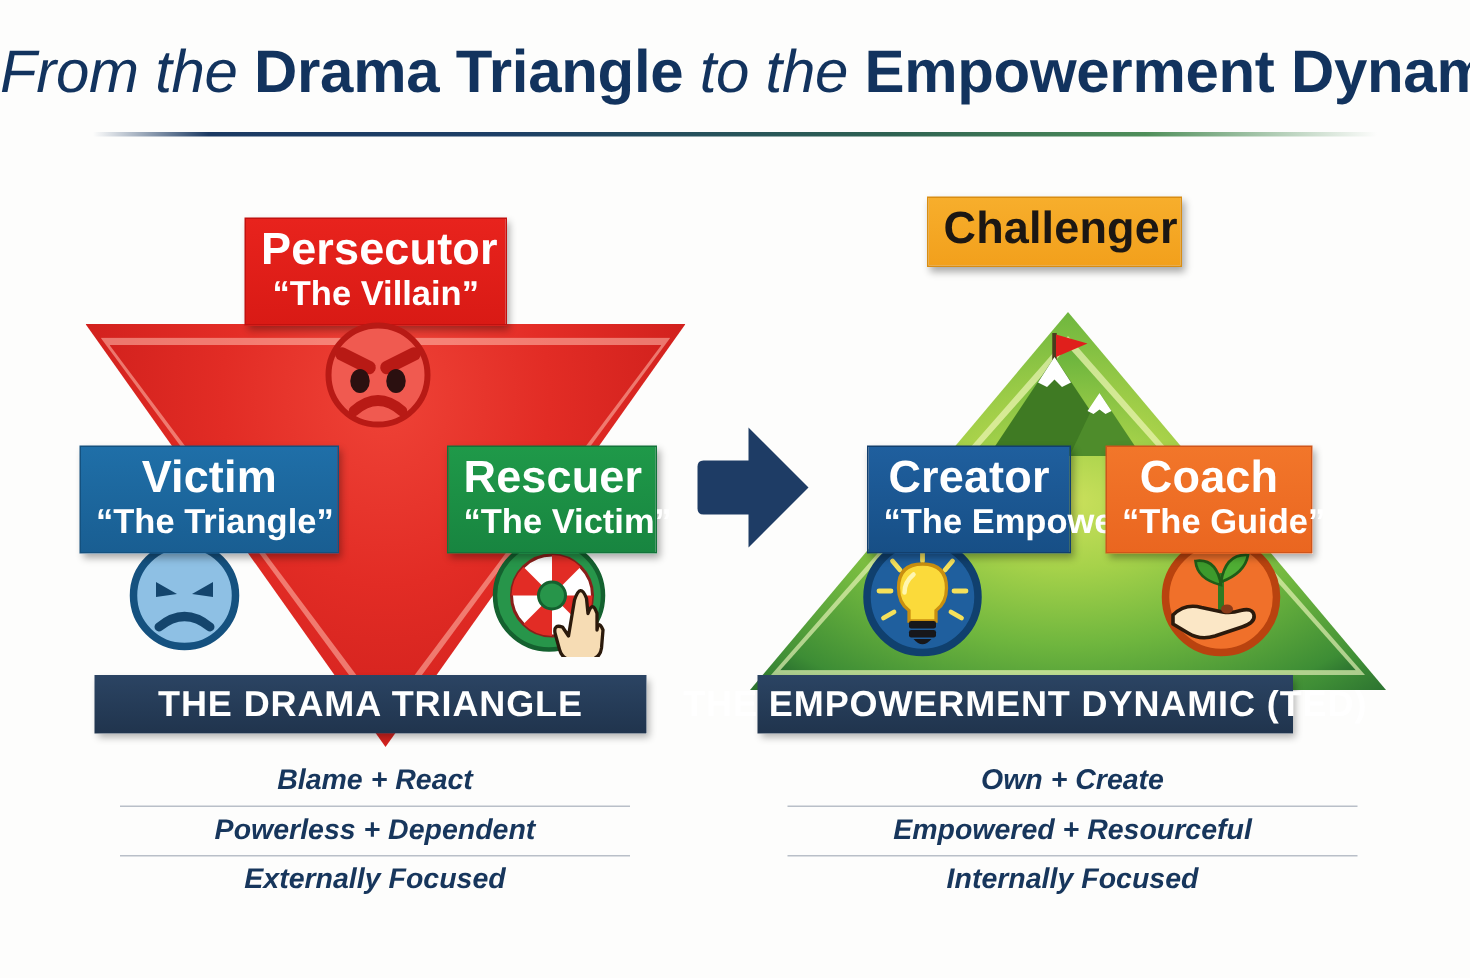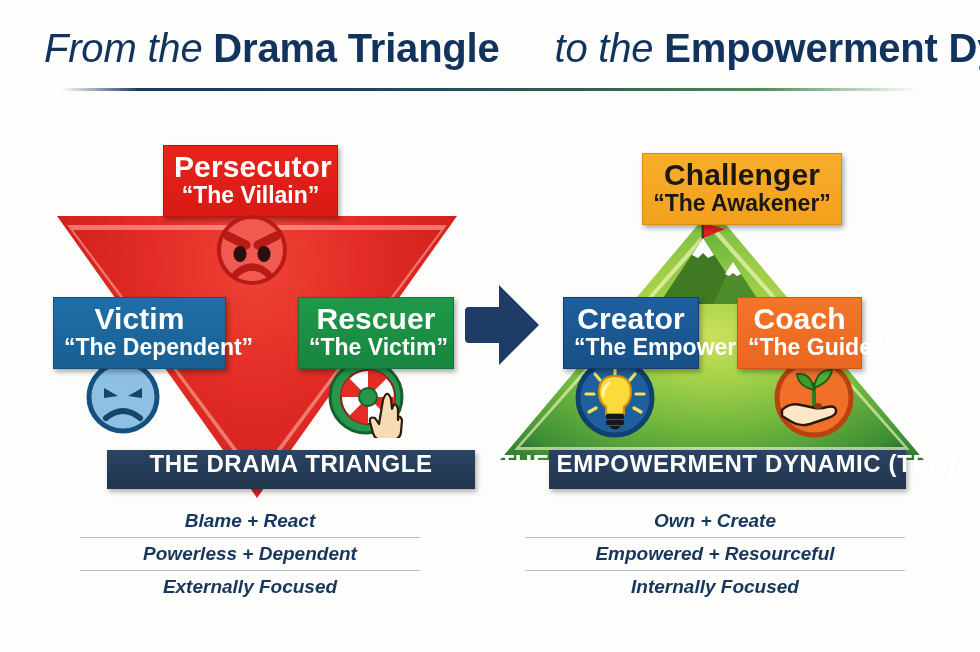--- a/index.html
+++ b/index.html
@@ -26,21 +26,21 @@
     text-align: center;
   }
   .title-text {
     font-family: "Liberation Sans Narrow", "Liberation Sans", sans-serif;
     font-size: 40px;
     color: #12335e;
     white-space: nowrap;
     letter-spacing: -0.2px;
     transform: scaleX(0.92);
   }
-  .t-light { font-style: italic; font-weight: 400; padding-left: 44px; }
+  .t-light { font-style: italic; font-weight: 400; }
   .t-strong { font-weight: bold; font-style: normal; }
 
   #title-rule {
     position: absolute;
     left: 62px; top: 88px;
     width: 856px;
     height: 3px;
     background: linear-gradient(to right,
         rgba(255,255,255,0) 0%,
         #1b3a63 9%,
@@ -131,31 +131,31 @@
   }
   .on-dark .role-title, .on-dark .role-sub { color: #ffffff; }
   .on-light .role-title, .on-light .role-sub { color: #1c1713; }
 
   #box-persecutor { left: 163px; top: 145px; width: 175px;
       background: linear-gradient(to bottom, #e8231d 0%, #d91a15 100%);
       border: 1px solid #c2110f; }
   #box-victim { left: 53px; top: 297px; width: 173px;
       background: linear-gradient(to bottom, #1f6fa8 0%, #195e92 100%);
       border: 1px solid #14517f; }
-  #box-rescuer { left: 298px; top: 297px; width: 156px;
+  #box-rescuer { left: 298px; top: 297px; width: 140px;
       background: linear-gradient(to bottom, #1f9949 0%, #188540 100%);
       border: 1px solid #13733a; }
 
-  #box-challenger { left: 618px; top: 153px; width: 200px;
+  #box-challenger { left: 618px; top: 131px; width: 170px;
       background: linear-gradient(to bottom, #f7ae2c 0%, #f2a01c 100%);
-      border: 1px solid #d98d12; margin-left: 24px; }
-  #box-creator { left: 563px; top: 297px; width: 136px;
+      border: 1px solid #d98d12; }
+  #box-creator { left: 578px; top: 297px; width: 136px;
       background: linear-gradient(to bottom, #1f5f9e 0%, #174f86 100%);
       border: 1px solid #123f6d; text-align: center; }
-  #box-coach { left: 737px; top: 297px; width: 125px;
+  #box-coach { left: 737px; top: 297px; width: 138px;
       background: linear-gradient(to bottom, #f2762a 0%, #ea6620 100%);
       border: 1px solid #d0551a; }
 
   
   .icon-holder { position: absolute; z-index: 5; }
   #icon-persecutor { left: 214px; top: 212px; width: 76px; height: 76px; z-index: 7; }
   #icon-victim { left: 84px; top: 358px; width: 78px; height: 78px; }
   #icon-rescuer { left: 325px; top: 356px; width: 86px; height: 82px; }
   #icon-creator { left: 573px; top: 356px; width: 84px; height: 84px; }
   #icon-coach { left: 772px; top: 356px; width: 84px; height: 84px; }
@@ -170,24 +170,24 @@
   }
 
   
   .banner {
     position: absolute;
     box-sizing: border-box;
     background: linear-gradient(to bottom, #2b4463 0%, #20344d 100%);
     color: #ffffff;
     text-align: center;
     display: flex;
+    align-items: center;
     justify-content: center;
     box-shadow: 2px 3px 5px rgba(0,0,0,0.3);
     z-index: 9;
-    margin-left: 44px;
   }
   .banner-text {
     font-family: "Liberation Sans Narrow", "Liberation Sans", sans-serif;
     font-weight: bold;
     font-size: 24px;
     letter-spacing: 0.6px;
     white-space: nowrap;
   }
   #banner-left { left: 63px; top: 450px; width: 368px; height: 39px; }
   #banner-right { left: 505px; top: 450px; width: 357px; height: 39px; }
@@ -260,21 +260,21 @@
       <path d="M58 44 q4 -12 8 -1 l1 10 q3 -9 6 0 l0 11 q1 -7 4 0 l-1 12 q-1 8 -10 8 l-9 0 q-7 0 -9 -7 l-3 -11 q-1 -6 5 -4 l4 6 z" fill="#f6dcb4" stroke="#2b1a0c" stroke-width="2.2" stroke-linejoin="round"></path>
     </svg>
   </div>
 
   <div class="role-box on-dark" id="box-persecutor">
     <div class="role-title">Persecutor</div>
     <div class="role-sub">“The Villain”</div>
   </div>
   <div class="role-box on-dark" id="box-victim">
     <div class="role-title">Victim</div>
-    <div class="role-sub">“The Dependent”</div>
+    <div class="role-sub">“The Triangle”</div>
   </div>
   <div class="role-box on-dark" id="box-rescuer">
     <div class="role-title">Rescuer</div>
     <div class="role-sub">“The Victim”</div>
   </div>
 
   <div class="banner" id="banner-left">
     <span class="banner-text">THE DRAMA TRIANGLE</span>
   </div>
 
@@ -333,21 +333,20 @@
       <path d="M42 52 L42 28" stroke="#2f7a22" stroke-width="4" fill="none" stroke-linecap="round"></path>
       <path d="M42 34 q-16 -4 -17 -16 q14 -2 17 16 z" fill="#3d9a2c" stroke="#1f5c18" stroke-width="1.8"></path>
       <path d="M42 32 q16 -6 18 -18 q-15 -1 -18 18 z" fill="#4fae34" stroke="#1f5c18" stroke-width="1.8"></path>
       <path d="M10 54 q8 -8 19 -5 l14 3 q6 1 12 -1 q8 -2 9 3 q1 5 -8 8 l-18 6 q-10 3 -18 -2 l-10 -6 z" fill="#fbe7c6" stroke="#2b1a0c" stroke-width="2.4" stroke-linejoin="round"></path>
       <ellipse cx="46" cy="50" rx="4" ry="3" fill="#8a3a18"></ellipse>
     </svg>
   </div>
 
   <div class="role-box on-light" id="box-challenger">
     <div class="role-title">Challenger</div>
-    <div class="role-sub">“The Awakener”</div>
   </div>
   <div class="role-box on-dark" id="box-creator">
     <div class="role-title">Creator</div>
     <div class="role-sub">“The Empowered”</div>
   </div>
   <div class="role-box on-dark" id="box-coach">
     <div class="role-title">Coach</div>
     <div class="role-sub">“The Guide”</div>
   </div>
 

